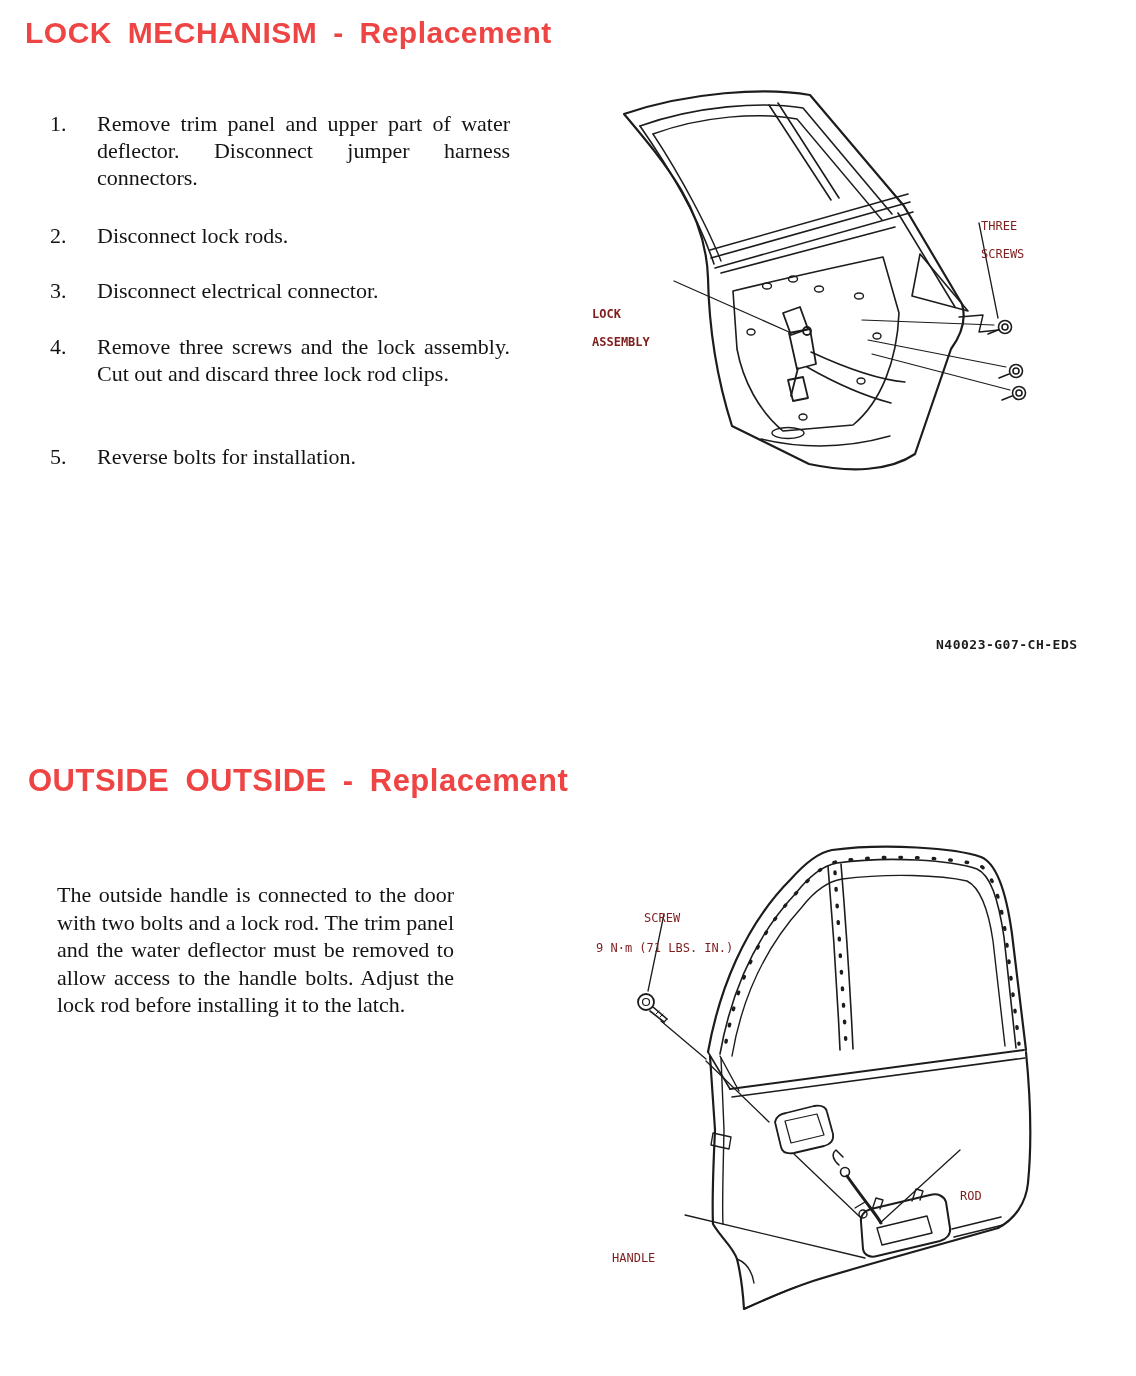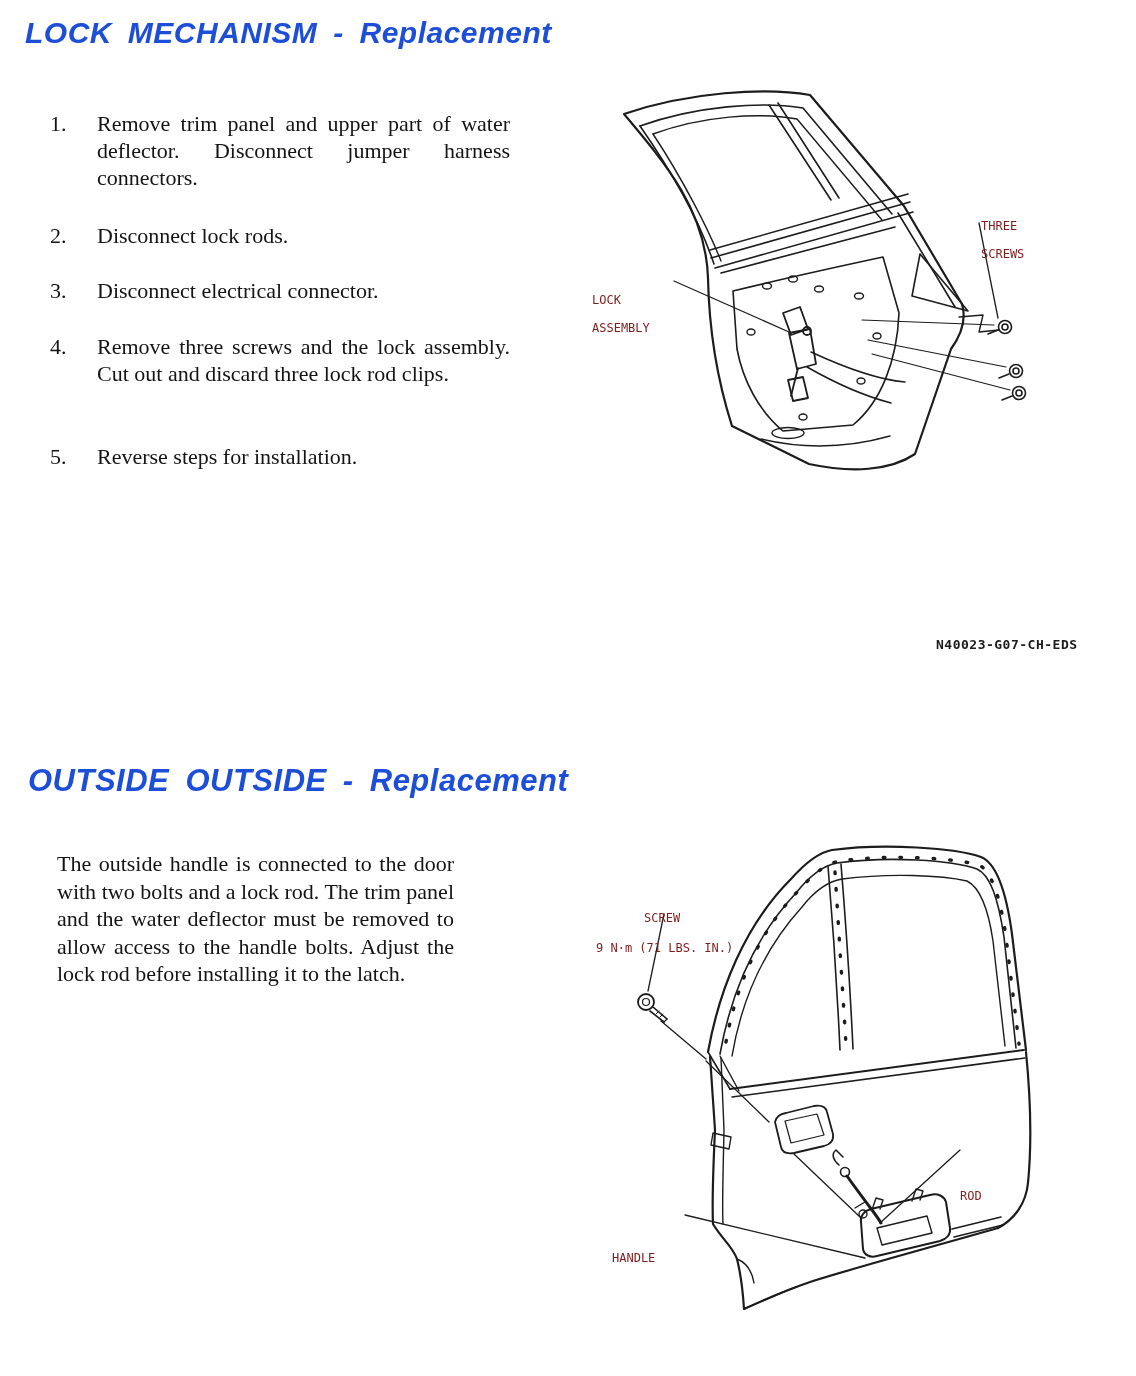--- a/index.html
+++ b/index.html
@@ -11,23 +11,22 @@
     font-family:"Liberation Serif", serif;
     color:#141414;
   }
   .sec-title{
     position:absolute;
     font-family:"Liberation Sans", sans-serif;
     font-weight:bold;
     font-size:30px;
     letter-spacing:0.5px;
     word-spacing:7px;
-    color:#1d4ed8;
+    color:#ef4444;
     white-space:nowrap;
-    font-style:italic;
   }
   .steps{
     position:absolute;
     left:48px;top:110px;
     width:462px;
   }
   .step{
     position:absolute;
     left:0;width:462px;
     padding-left:40px;
@@ -40,21 +39,21 @@
     width:34px;
   }
   .step-text{
     display:block;
     text-align:justify;
     text-justify:inter-word;
     margin-left:9px;
   }
   .para{
     position:absolute;
-    left:57px;top:850px;
+    left:57px;top:881px;
     width:397px;
     font-size:22px;
     line-height:27.5px;
     text-align:justify;
     text-justify:inter-word;
   }
   .figure{
     position:absolute;
   }
   .fig-label{
@@ -98,21 +97,21 @@
     <div class="step" style="top:167px;">
       <span class="step-num">3.</span>
       <span class="step-text">Disconnect electrical connector.</span>
     </div>
     <div class="step" style="top:223px;">
       <span class="step-num">4.</span>
       <span class="step-text">Remove three screws and the lock assembly. Cut out and discard three lock rod clips.</span>
     </div>
     <div class="step" style="top:333px;">
       <span class="step-num">5.</span>
-      <span class="step-text">Reverse steps for installation.</span>
+      <span class="step-text">Reverse bolts for installation.</span>
     </div>
   </div>
 
   <div class="figure" style="left:560px;top:80px;width:576px;height:440px;">
     <svg width="576" height="440" viewBox="0 0 576 440">
       <g stroke="#1c1c1c" fill="none" stroke-width="2.2" stroke-linecap="round" stroke-linejoin="round">
 
         <path d="M64 34 C128 12 206 7 250 15 L344 126 L402 224 C407 241 399 258 391 269 L355 374 C330 391 291 393 249 384 L172 346 C157 299 149 248 148 198 C146 132 107 85 64 34 Z"></path>
 
         <path stroke-width="1.6" d="M80 46 C136 26 202 21 243 28 L332 134"></path>
@@ -176,21 +175,21 @@
         <g stroke-width="1.6">
           <circle cx="459" cy="313" r="6.5"></circle>
             <circle cx="459" cy="313" r="3"></circle>
             <path d="M452 316 L442 320"></path>
         </g>
 
         <path stroke-width="1.3" d="M419 143 L438 238"></path>
         <path stroke-width="1.3" d="M114 201 L229 252"></path>
       </g>
     </svg>
-    <div class="fig-label" style="left:32px;top:158px;">
+    <div class="fig-label" style="left:32px;top:172px;font-weight:bold;">
       <div>LOCK</div>
       <div>ASSEMBLY</div>
     </div>
     <div class="fig-label" style="left:421px;top:84px;">
       <div>THREE</div>
       <div>SCREWS</div>
     </div>
   </div>
 
   <div class="fig-code">N40023-G07-CH-EDS</div>

